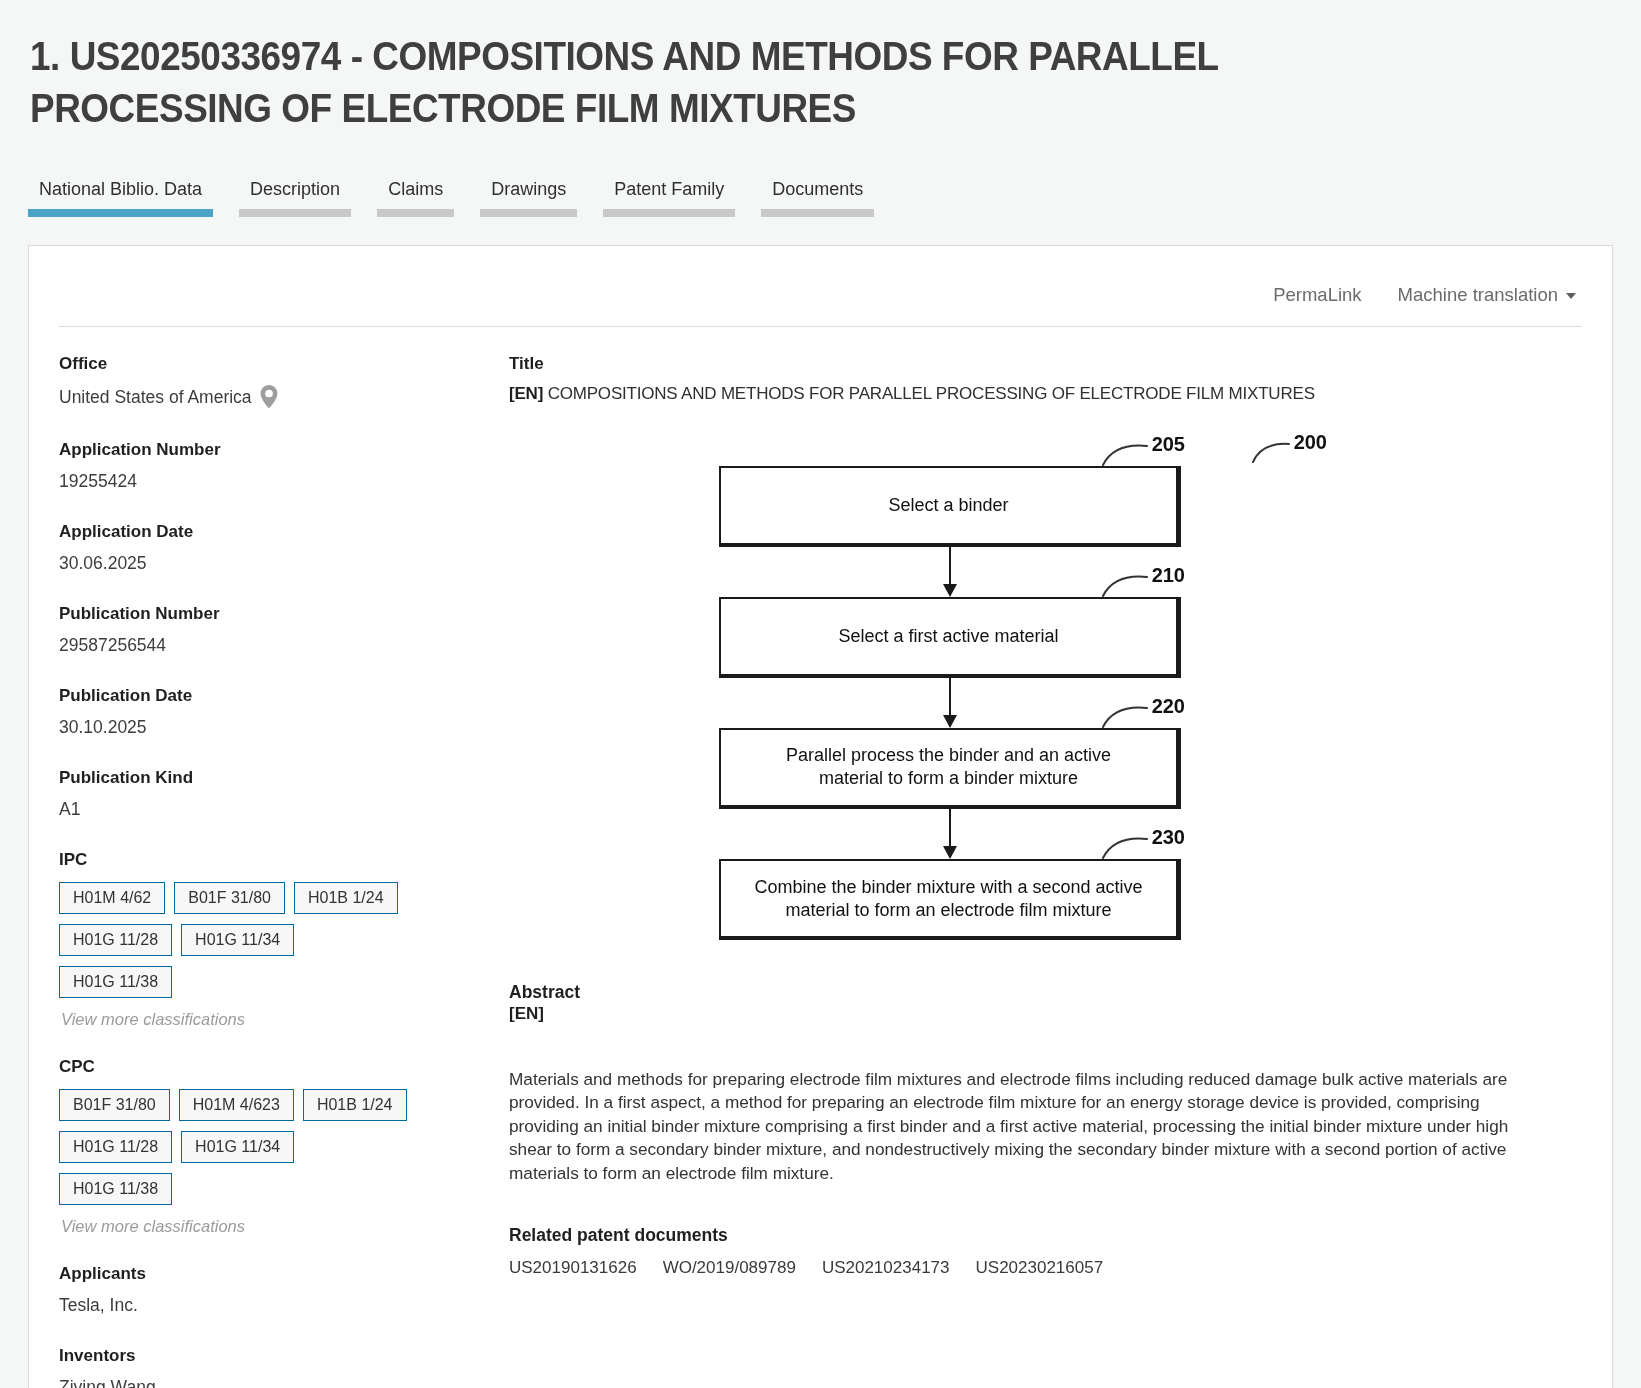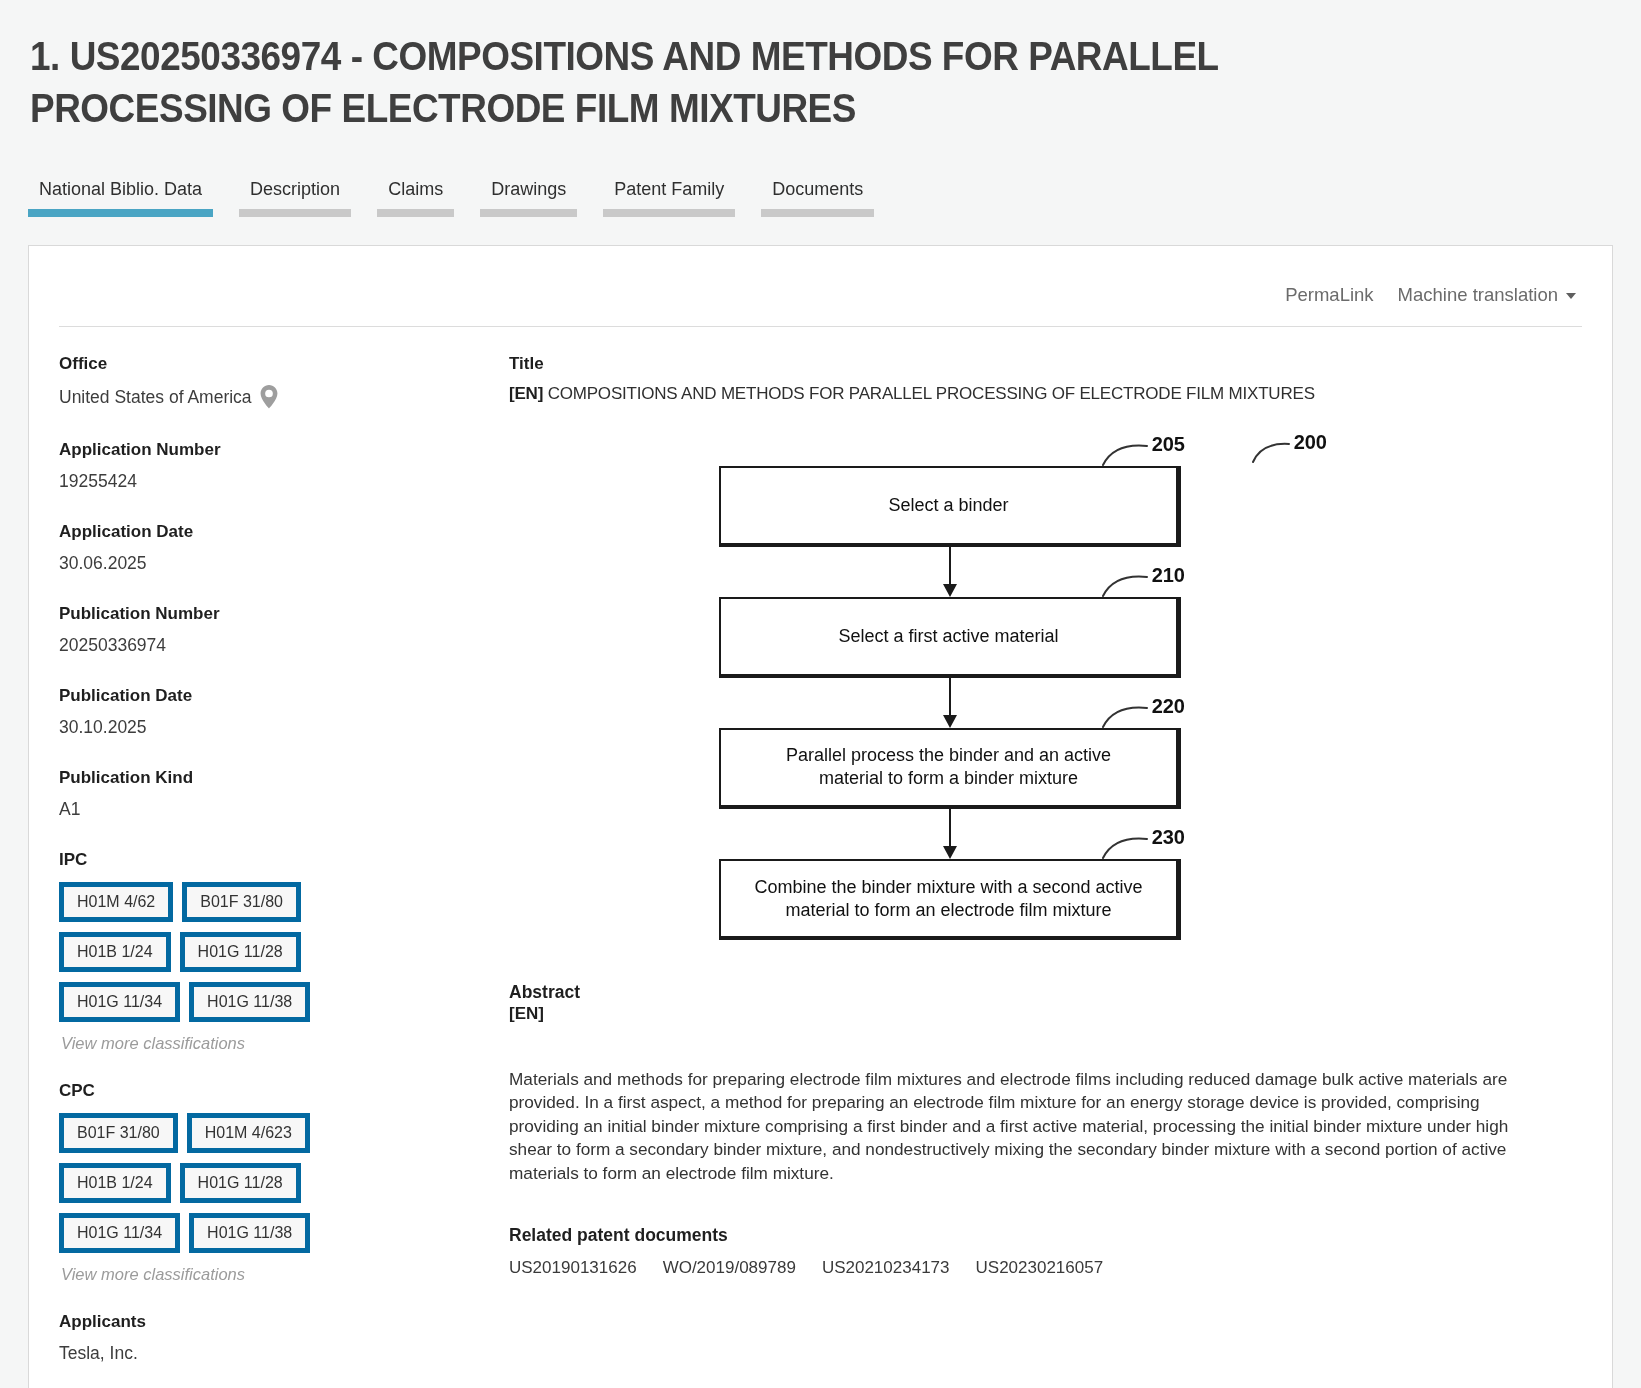--- a/index.html
+++ b/index.html
@@ -33,41 +33,41 @@
   .panel {
     position:relative;
     margin:28px 28px 0 28px;
     background:#ffffff;
     border:1px solid #d9d9d9;
     min-height:1112px;
     padding-bottom:40px;
   }
   .panel-actions {
     display:flex; justify-content:flex-end; align-items:center;
-    gap:24px; padding:38px 36px 0 0;
+    gap:36px; padding:38px 36px 0 0;
     font-size:18.5px; color:#6b6b6b;
   }
   .action-link { cursor:pointer; display:flex; align-items:center; gap:8px; }
   .caret-down {
     width:0; height:0; display:inline-block;
     border-left:5px solid transparent; border-right:5px solid transparent;
     border-top:6px solid #5f5f5f; margin-top:2px;
   }
   .panel-divider { border-top:1px solid #dcdcdc; margin:20px 30px 0 30px; }
   .panel-content { display:flex; padding:27px 30px 0 30px; }
   
   .left-col { width:450px; flex:none; }
   .field { margin-bottom:30px; }
   .field-label { font-weight:bold; font-size:17px; color:#1f1f1f; margin-bottom:10px; }
   .field-value { font-size:17.5px; color:#3d3d3d; line-height:22px; }
   .office-value { display:flex; align-items:center; gap:6px; }
   .pin-icon svg { display:block; }
   .tag-grid { display:flex; flex-wrap:wrap; width:360px; }
   .tag {
-    display:inline-block; border:5px solid #0369a1; background:#f7f7f7;
+    display:inline-block; border:1px solid #0369a1; background:#f7f7f7;
     padding:6px 13px; margin:0 9px 10px 0; font-size:16px; color:#333;
     cursor:pointer; white-space:nowrap;
   }
   .view-more { font-style:italic; color:#9b9b9b; font-size:16.5px; margin:2px 0 28px 2px; cursor:pointer; }
   .sect-label { font-weight:bold; font-size:17px; color:#1f1f1f; margin-bottom:12px; }
   .person-line { font-size:17.5px; color:#3d3d3d; line-height:22px; }
   
   .right-col { flex:1; padding-right:66px; }
   .title-lang, .abstract-lang { font-weight:bold; color:#1f1f1f; }
   .title-value { font-size:17px; color:#2f2f2f; margin-top:10px; letter-spacing:-0.2px; }
@@ -176,21 +176,21 @@
         <div class="field-value">19255424</div>
       </div>
 
       <div class="field">
         <div class="field-label">Application Date</div>
         <div class="field-value">30.06.2025</div>
       </div>
 
       <div class="field">
         <div class="field-label">Publication Number</div>
-        <div class="field-value">20250336974</div>
+        <div class="field-value">29587256544</div>
       </div>
 
       <div class="field">
         <div class="field-label">Publication Date</div>
         <div class="field-value">30.10.2025</div>
       </div>
 
       <div class="field">
         <div class="field-label">Publication Kind</div>
         <div class="field-value">A1</div>

